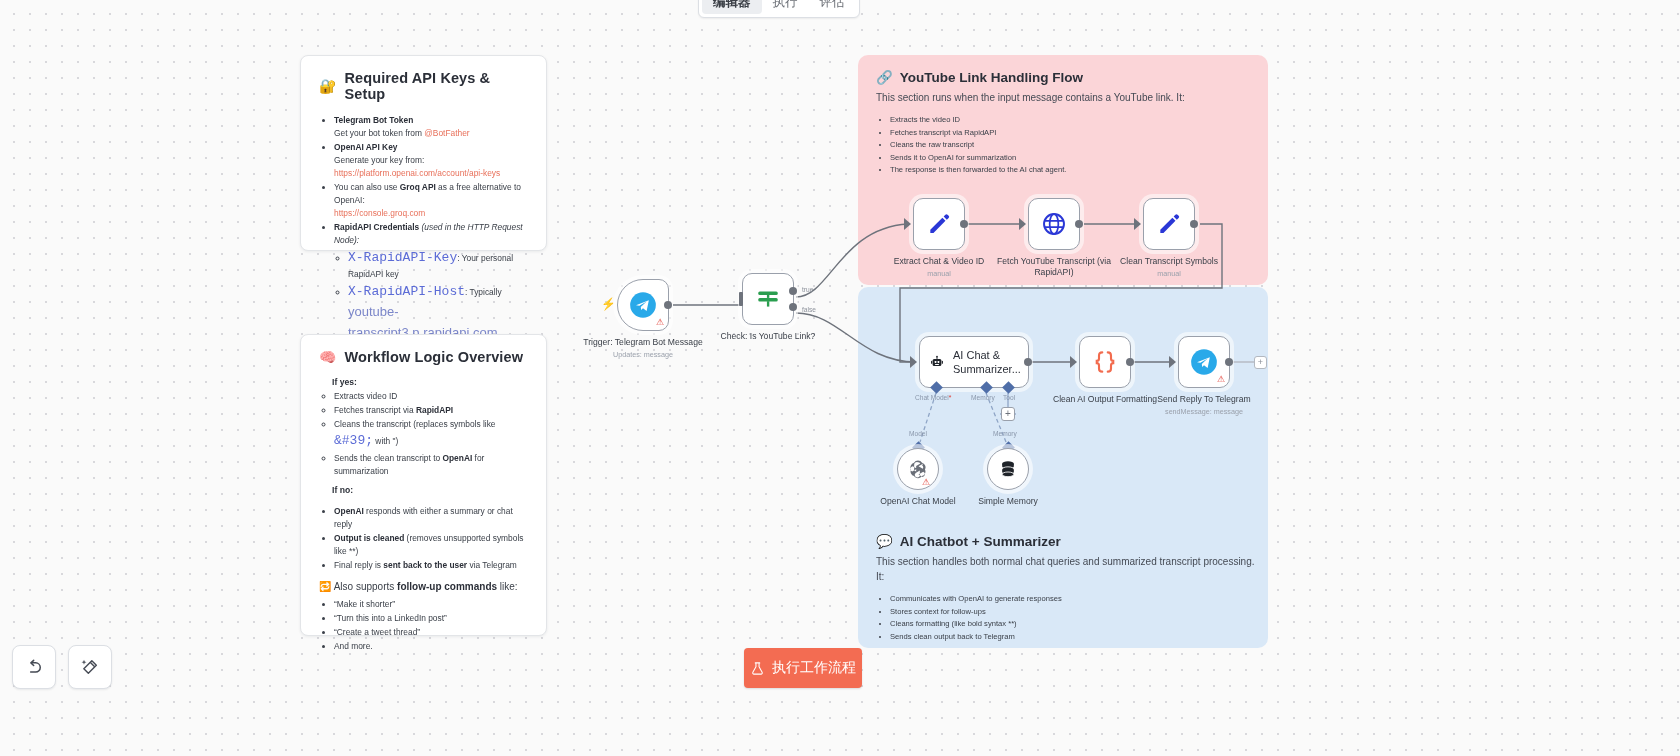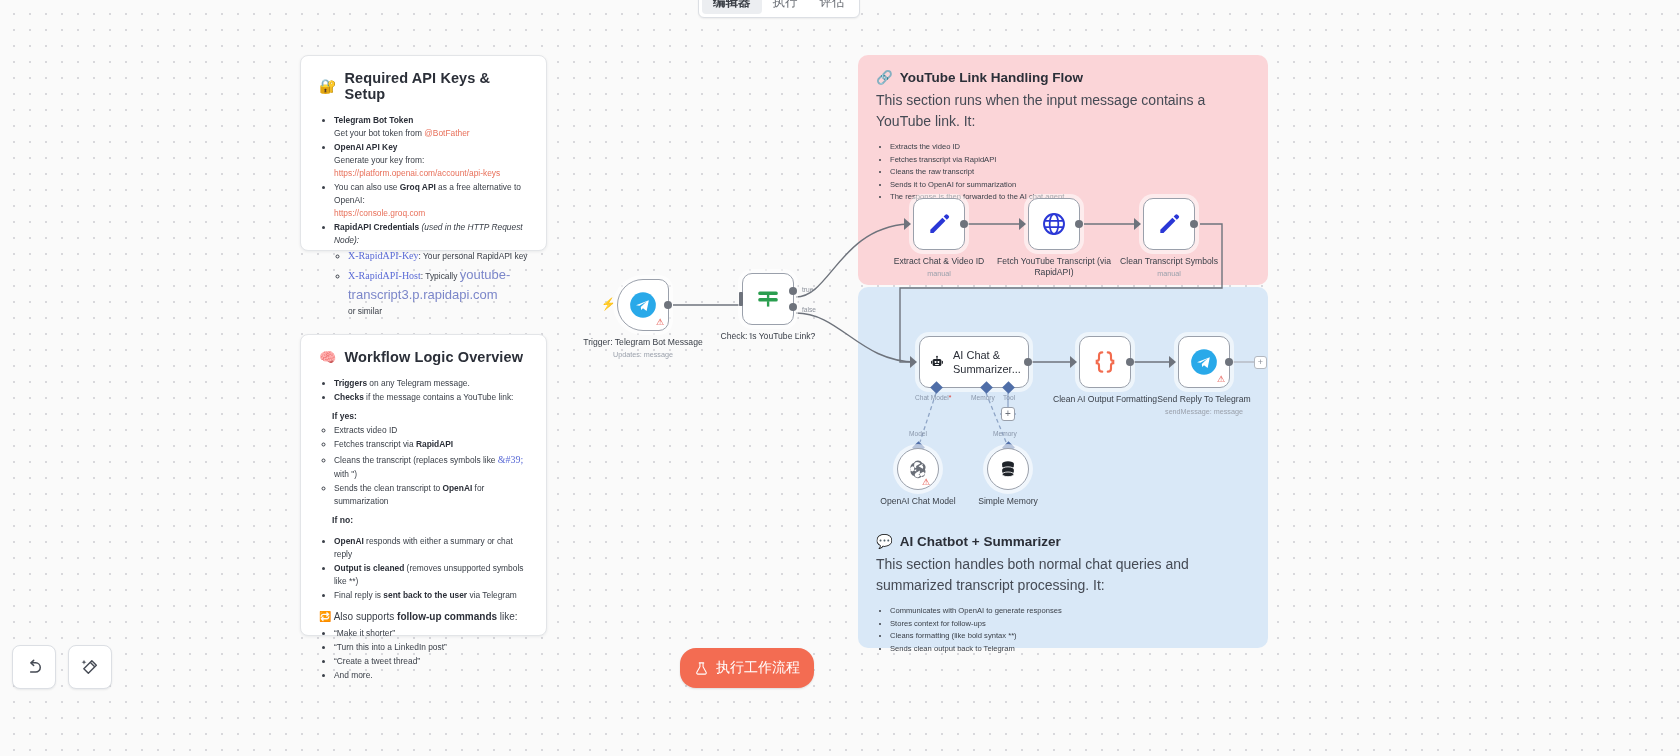--- a/index.html
+++ b/index.html
@@ -53,21 +53,21 @@
     letter-spacing: .1px;
   }
   .note .emoji { font-size: 14px; line-height: 1; }
   .note ul { margin: 0; padding-left: 15px; }
   .note li { font-size: 8.4px; line-height: 1.55; margin-bottom: 1px; }
   .note ul ul { padding-left: 14px; margin-top: 1px; }
   .note ul ul li { list-style-type: circle; }
   .b { font-weight: 700; color: #2b2f38; }
   .i { font-style: italic; }
   .lnk { color: #e8705a; }
-  .mono { font-family: Liberation Serif, serif; color: #5b6bd6; font-size: 10px; }
+  .mono { font-family: Liberation Mono, monospace; color: #5b6bd6; font-size: 13px; }
   .mono2 { font-family: Liberation Sans, sans-serif; color: #7b86c9; font-size: 13px; }
   .spacer { height: 7px; }
   .subhead { font-size: 8.6px; font-weight: 700; color: #2b2f38; margin: 7px 0 3px 0; }
   .plain { font-size: 10px; line-height: 1.55; }
   .indent { margin-left: 13px; }
 
   #note-api  { left: 300px; top: 55px;  width: 247px; height: 196px; }
   #note-logic{ left: 300px; top: 334px; width: 247px; height: 302px; }
 
   
@@ -79,21 +79,21 @@
     background: #fbd5d8;
   }
   #frame-ai {
     left: 858px; top: 287px; width: 410px; height: 361px;
     background: #d9e8f7;
   }
   .frame h2 {
     margin: 0 0 5px 0; font-size: 13.5px; font-weight: 700; color: #2b2f38;
     display: flex; align-items: center; gap: 7px;
   }
-  .frame .lead { font-size: 14px; color: #454a54; margin: 0 0 9px 0; line-height: 1.5; }
+  .frame .lead { font-size: 10px; color: #454a54; margin: 0 0 9px 0; line-height: 1.5; }
   .frame ul { margin: 0; padding-left: 14px; }
   .frame li { font-size: 7.6px; color: #3b4049; line-height: 1.65; }
   #frame-ai .ai-head { position: absolute; left: 18px; top: 246px; width: 380px; }
 
   
   .node { position: absolute; }
   .node .box {
     width: 52px; height: 52px; background: #fff;
     border: 1.6px solid #9aa0ab; border-radius: 10px;
     display: flex; align-items: center; justify-content: center;
@@ -165,22 +165,22 @@
   
   .ctrlbtn {
     position: absolute; width: 44px; height: 44px; background: #fff;
     border: 1px solid #dcdfe4; border-radius: 8px;
     box-shadow: 0 1px 2px rgba(16,24,40,.08);
     display: flex; align-items: center; justify-content: center;
     cursor: pointer; color: #454a54;
   }
   
   #exec-btn {
-    position: absolute; left: 680px; top: 648px; width: 134px; height: 40px;
-    background: #f36c52; color: #fff; border: none; border-radius: 16px;
+    position: absolute; left: 744px; top: 648px; width: 118px; height: 40px;
+    background: #f36c52; color: #fff; border: none; border-radius: 4px;
     font-size: 14px; font-family: "Liberation Sans", sans-serif;
     display: flex; align-items: center; justify-content: center; gap: 7px;
     cursor: pointer; box-shadow: 0 1px 2px rgba(0,0,0,.12);
   }
   svg { display: block; }
 </style>
 </head>
 <body>
 
 <div id="canvas">
@@ -224,24 +224,20 @@
         </ul>
       </li>
     </ul>
   </div>
 
   <div class="note" id="note-logic">
     <h2>
       <span class="emoji">🧠</span>
       <span>Workflow Logic Overview</span>
     </h2>
-    <ul>
-      <li><span class="b">Triggers</span><span> on any Telegram message.</span></li>
-      <li><span class="b">Checks</span><span> if the message contains a YouTube link:</span></li>
-    </ul>
     <div class="subhead indent">If yes:</div>
     <ul class="indent">
       <li style="list-style-type:circle"><span>Extracts video ID</span></li>
       <li style="list-style-type:circle"><span>Fetches transcript via </span><span class="b">RapidAPI</span></li>
       <li style="list-style-type:circle"><span>Cleans the transcript (replaces symbols like </span><span class="mono">&amp;#39;</span><span> with ")</span></li>
       <li style="list-style-type:circle"><span>Sends the clean transcript to </span><span class="b">OpenAI</span><span> for summarization</span></li>
     </ul>
     <div class="subhead indent">If no:</div>
     <div class="spacer"></div>
     <ul>

